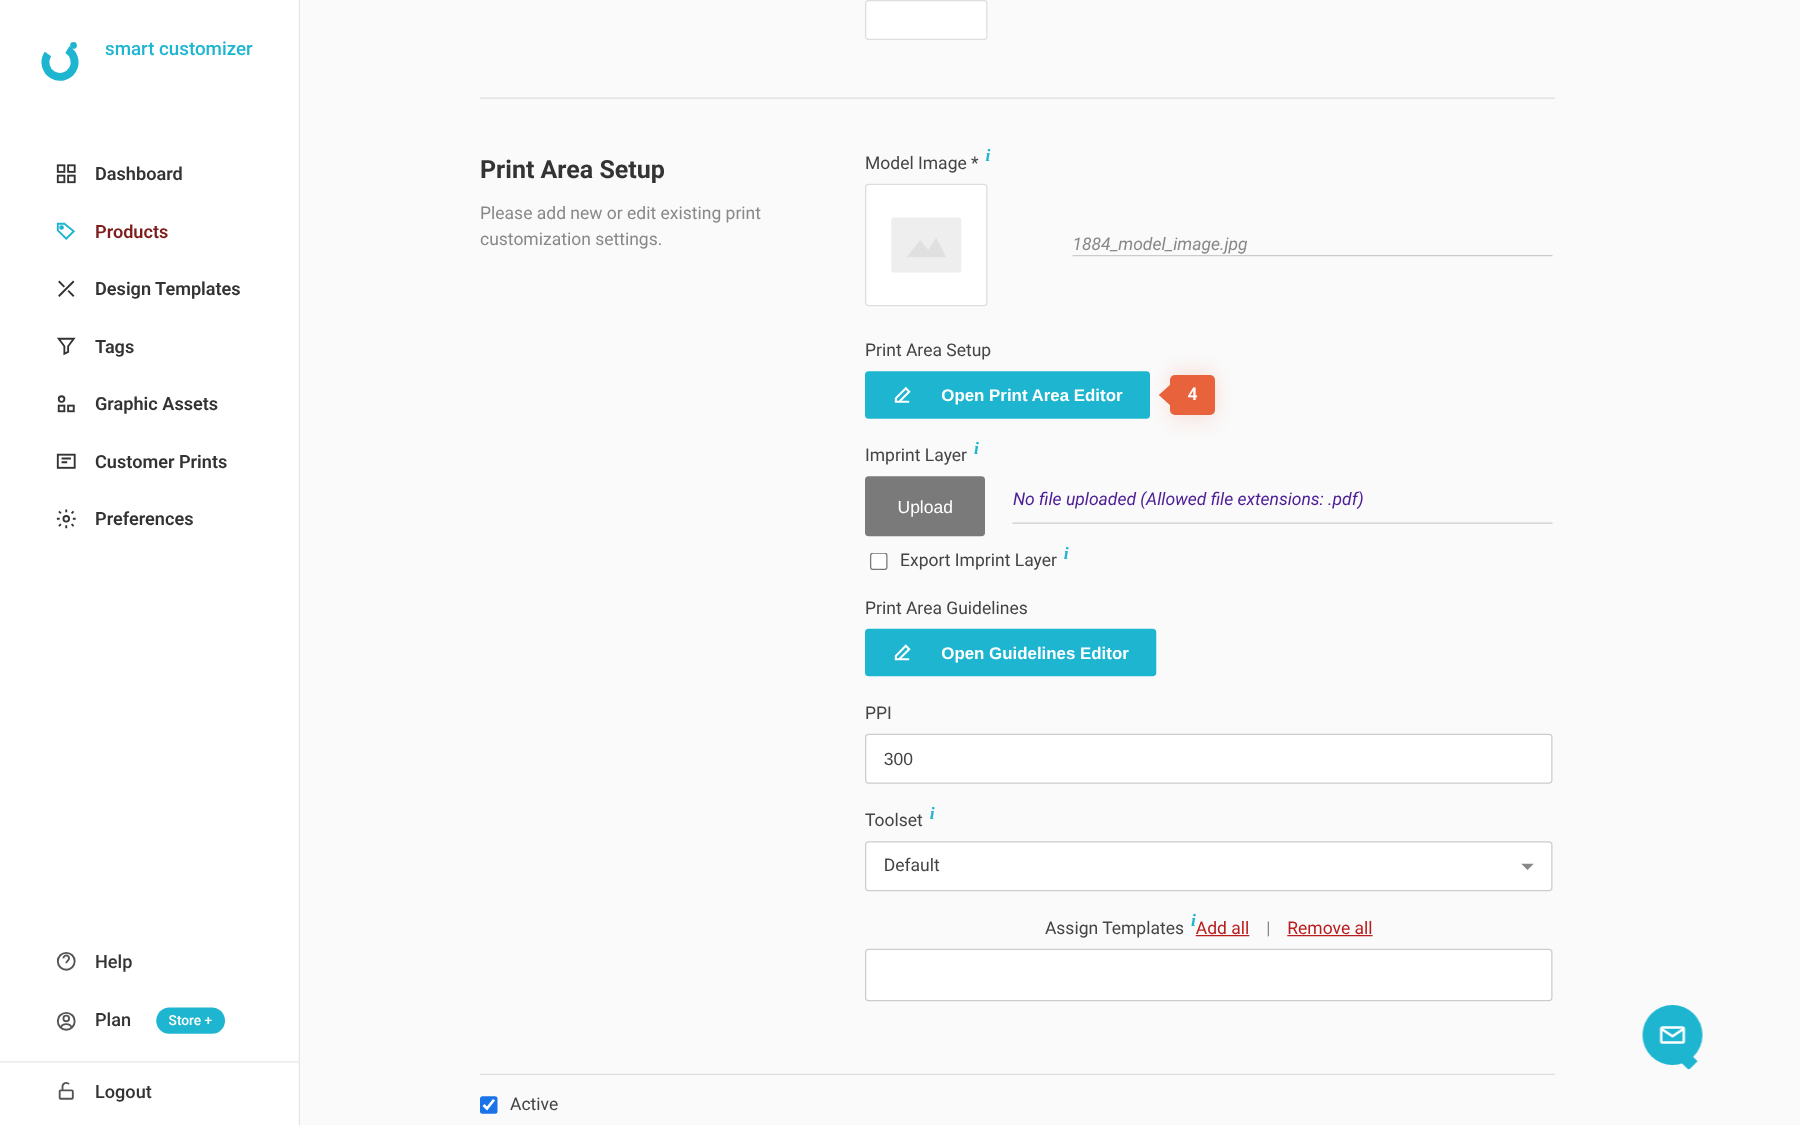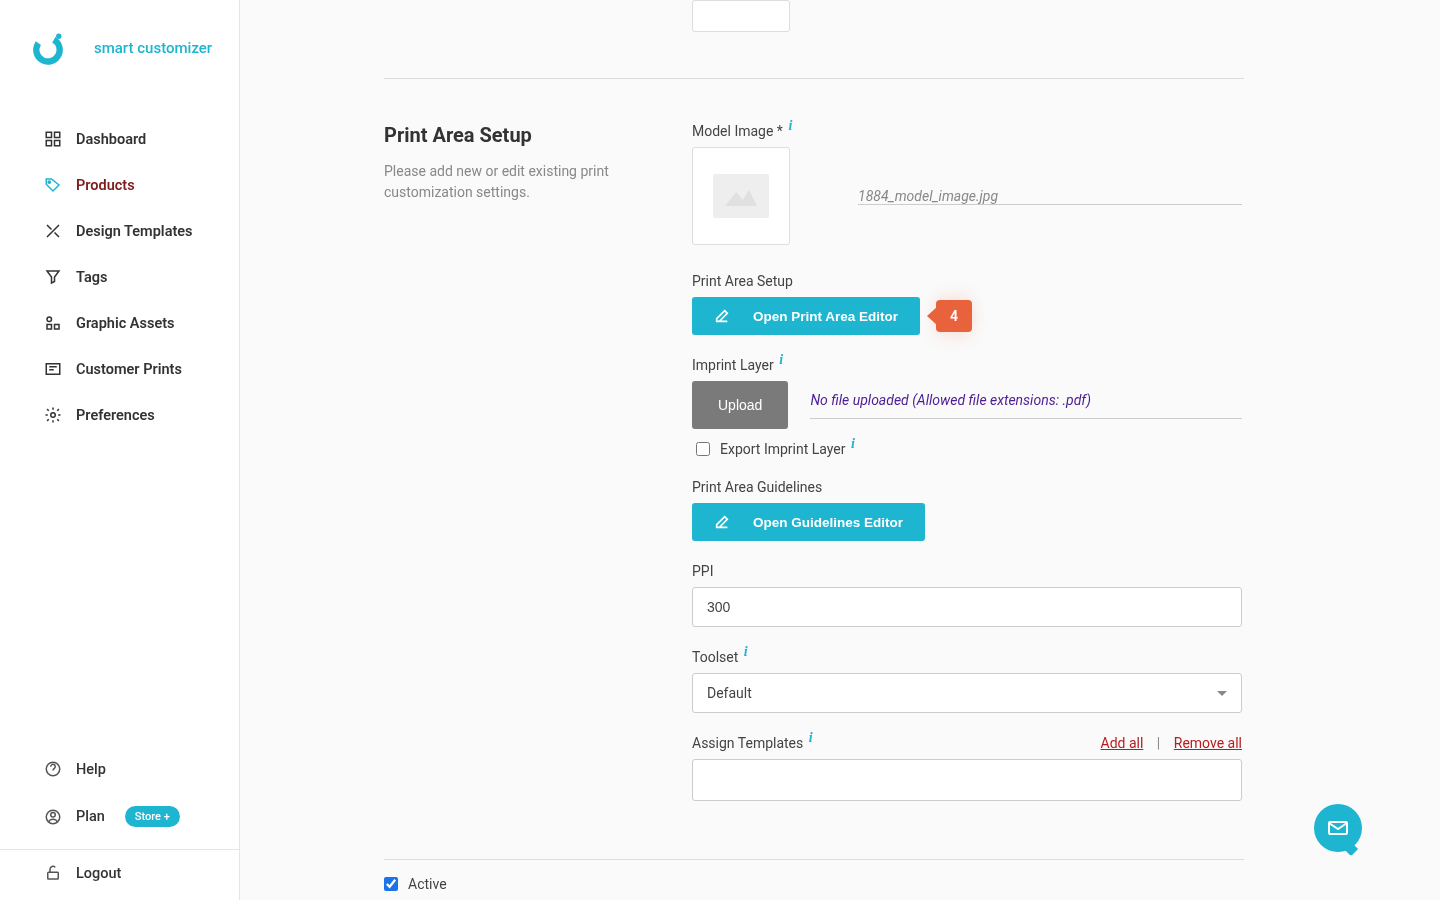--- a/index.html
+++ b/index.html
@@ -19,22 +19,22 @@
       width: 240px;
       height: 100%;
       background: #fff;
       border-right: 1px solid #e5e5e5;
       display: flex;
       flex-direction: column;
     }
     .logo-area {
       padding: 30px 20px 30px 30px;
       display: flex;
-      align-items: center;
-      gap: 28px;
+      align-items: flex-start;
+      gap: 18px;
     }
     .logo-icon {
       width: 36px;
       height: 36px;
       position: relative;
     }
     .logo-text {
       color: #1db5d0;
       font-size: 15px;
       font-weight: 500;
@@ -242,21 +242,21 @@
       align-items: center;
       justify-content: space-between;
       cursor: pointer;
     }
     .caret-down {
       width: 0; height: 0;
       border-left: 5px solid transparent;
       border-right: 5px solid transparent;
       border-top: 5px solid #888;
     }
-    .templates-header { display: flex; align-items: center; justify-content: space-between; margin-bottom: 8px;}
+    .templates-header { display: flex; align-items: center; justify-content: center; margin-bottom: 8px;}
     .templates-actions { color: #888; font-size: 14px; }
     .templates-actions a { color: #b91c1c; text-decoration: underline; cursor: pointer; }
     .templates-actions .sep { margin: 0 10px; }
     .templates-box {
       width: 100%;
       min-height: 42px;
       border: 1px solid #ccc;
       border-radius: 3px;
       background: #fff;
     }

